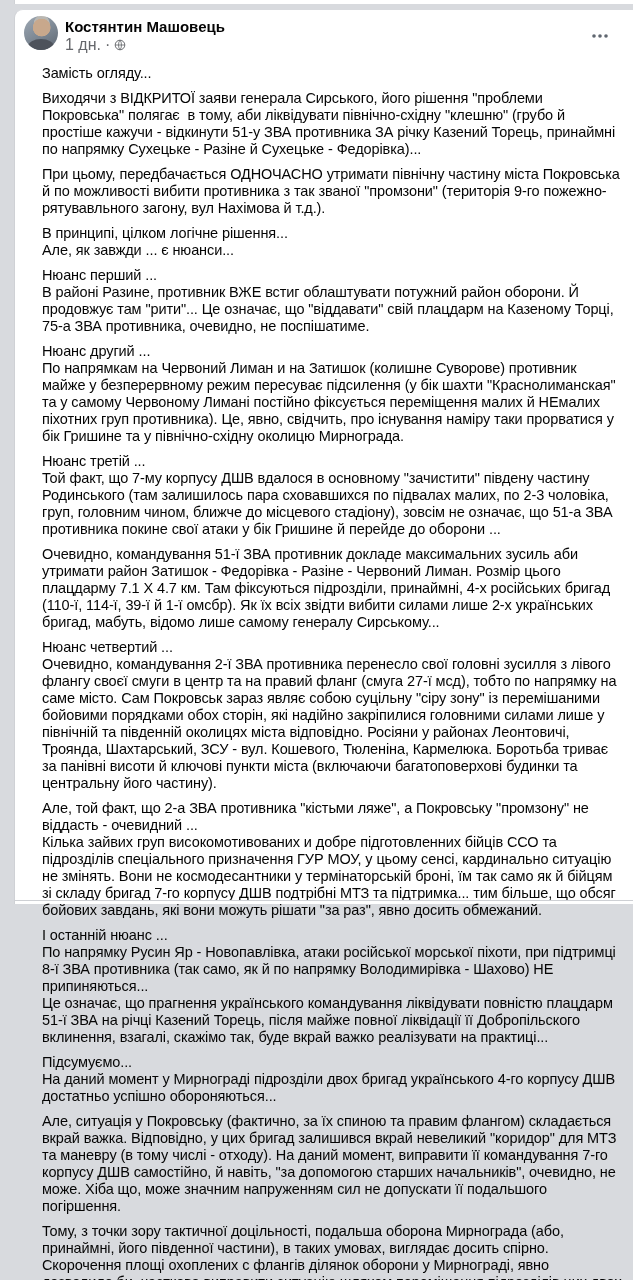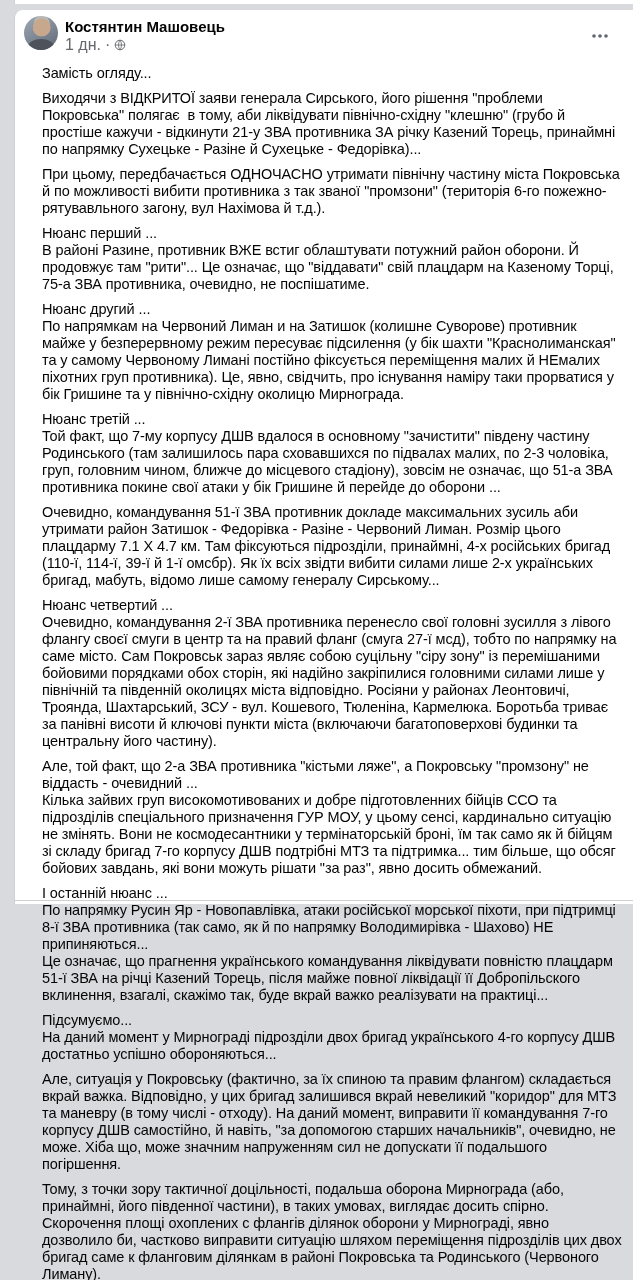--- a/index.html
+++ b/index.html
@@ -142,22 +142,24 @@
         <svg width="20" height="20" viewBox="0 0 20 20">
           <circle cx="4" cy="10" r="1.8" fill="#606770"></circle>
           <circle cx="10" cy="10" r="1.8" fill="#606770"></circle>
           <circle cx="16" cy="10" r="1.8" fill="#606770"></circle>
         </svg>
       </div>
     </div>
 
     <div class="post-text">
       <p>Замість огляду...</p>
-      <p>Виходячи з ВІДКРИТОЇ заяви генерала Сирського, його рішення "проблеми Покровська" полягає  в тому, аби ліквідувати північно-східну "клешню" (грубо й простіше кажучи - відкинути 21-у ЗВА противника ЗА річку Казений Торець, принаймні по напрямку Сухецьке - Разіне й Сухецьке - Федорівка)...</p>
-      <p>При цьому, передбачається ОДНОЧАСНО утримати північну частину міста Покровська й по можливості вибити противника з так званої "промзони" (територія 6-го пожежно-рятувавльного загону, вул Нахімова й т.д.).</p>
+      <p>Виходячи з ВІДКРИТОЇ заяви генерала Сирського, його рішення "проблеми Покровська" полягає  в тому, аби ліквідувати північно-східну "клешню" (грубо й простіше кажучи - відкинути 51-у ЗВА противника ЗА річку Казений Торець, принаймні по напрямку Сухецьке - Разіне й Сухецьке - Федорівка)...</p>
+      <p>При цьому, передбачається ОДНОЧАСНО утримати північну частину міста Покровська й по можливості вибити противника з так званої "промзони" (територія 9-го пожежно-рятувавльного загону, вул Нахімова й т.д.).</p>
+      <p>В принципі, цілком логічне рішення...
+Але, як завжди ... є нюанси...</p>
       <p>Нюанс перший ...
 В районі Разине, противник ВЖЕ встиг облаштувати потужний район оборони. Й продовжує там "рити"... Це означає, що "віддавати" свій плацдарм на Казеному Торці, 75-а ЗВА противника, очевидно, не поспішатиме.</p>
       <p>Нюанс другий ...
 По напрямкам на Червоний Лиман и на Затишок (колишне Суворове) противник майже у безперервному режим пересуває підсилення (у бік шахти "Краснолиманская" та у самому Червоному Лимані постійно фіксується переміщення малих й НЕмалих піхотних груп противника). Це, явно, свідчить, про існування наміру таки прорватися у бік Гришине та у північно-східну околицю Мирнограда.</p>
       <p>Нюанс третій ...
 Той факт, що 7-му корпусу ДШВ вдалося в основному "зачистити" південу частину Родинського (там залишилось пара сховавшихся по підвалах малих, по 2-3 чоловіка, груп, головним чином, ближче до місцевого стадіону), зовсім не означає, що 51-а ЗВА противника покине свої атаки у бік Гришине й перейде до оборони ...</p>
       <p>Очевидно, командування 51-ї ЗВА противник докладе максимальних зусиль аби утримати район Затишок - Федорівка - Разіне - Червоний Лиман. Розмір цього плацдарму 7.1 Х 4.7 км. Там фіксуються підрозділи, принаймні, 4-х російських бригад (110-ї, 114-ї, 39-ї й 1-ї омсбр). Як їх всіх звідти вибити силами лише 2-х українських бригад, мабуть, відомо лише самому генералу Сирському...</p>
       <p>Нюанс четвертий ...
 Очевидно, командування 2-ї ЗВА противника перенесло свої головні зусилля з лівого флангу своєї смуги в центр та на правий фланг (смуга 27-ї мсд), тобто по напрямку на саме місто. Сам Покровськ зараз являє собою суцільну "сіру зону" із перемішаними бойовими порядками обох сторін, які надійно закріпилися головними силами лише у північній та південній околицях міста відповідно. Росіяни у районах Леонтовичі, Троянда, Шахтарський, ЗСУ - вул. Кошевого, Тюленіна, Кармелюка. Боротьба триває за панівні висоти й ключові пункти міста (включаючи багатоповерхові будинки та центральну його частину).</p>
       <p>Але, той факт, що 2-а ЗВА противника "кістьми ляже", а Покровську "промзону" не віддасть - очевидний ...

